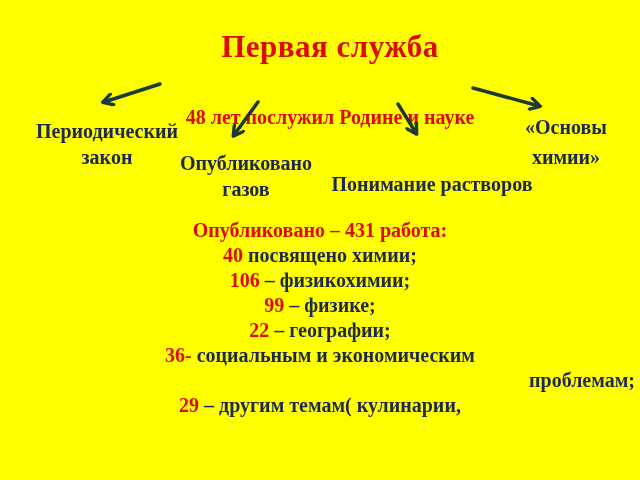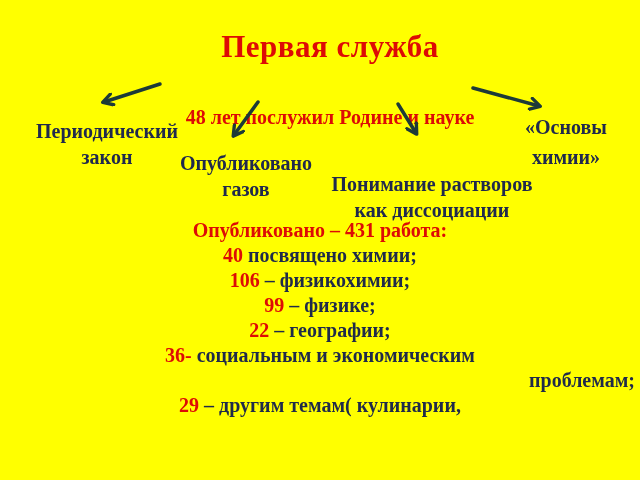--- a/index.html
+++ b/index.html
@@ -70,21 +70,20 @@
 <div class="abs branch" id="branch-periodic">
   <span class="bl">Периодический</span>
   <span class="bl">закон</span>
 </div>
 <div class="abs branch" id="branch-gas">
   <span class="bl">Опубликовано</span>
   <span class="bl">газов</span>
 </div>
 <div class="abs branch" id="branch-solutions">
   <span class="bl">Понимание  растворов</span>
-  <span class="bl">как диссоциации</span>
 </div>
 <div class="abs branch" id="branch-basics">
   <span class="bl">«Основы</span>
   <span class="bl">химии»</span>
 </div>
 
 <div class="abs publications">
   <div class="pub-heading">Опубликовано – 431 работа:</div>
 
   <div class="pub-line"><span class="num">40</span><span> посвящено химии;</span></div>

